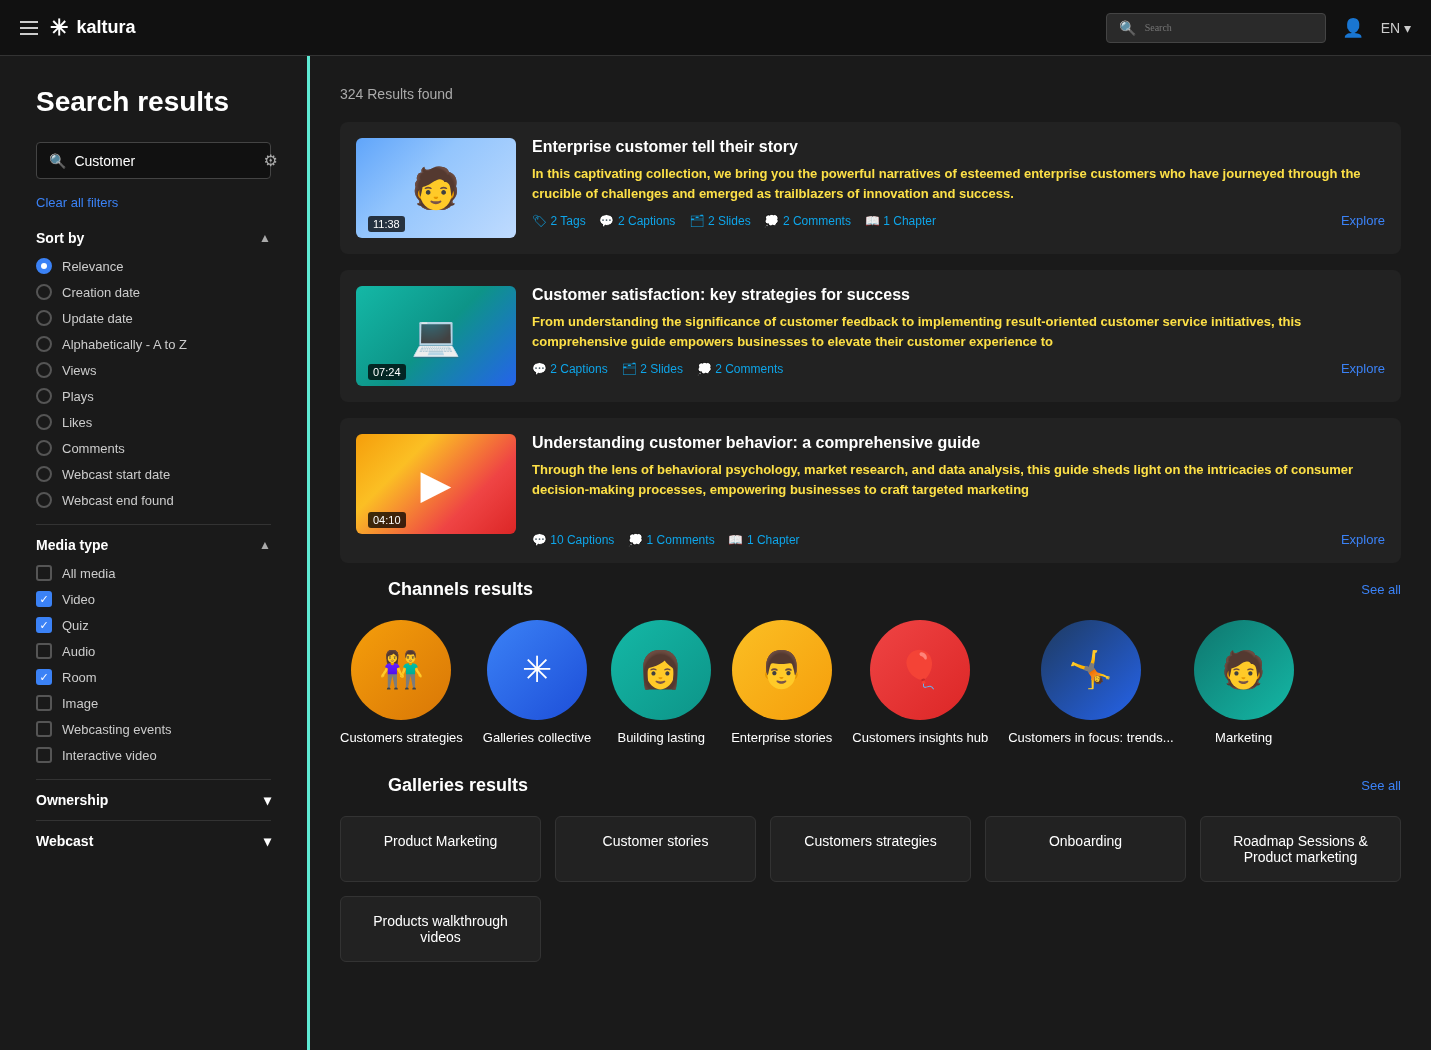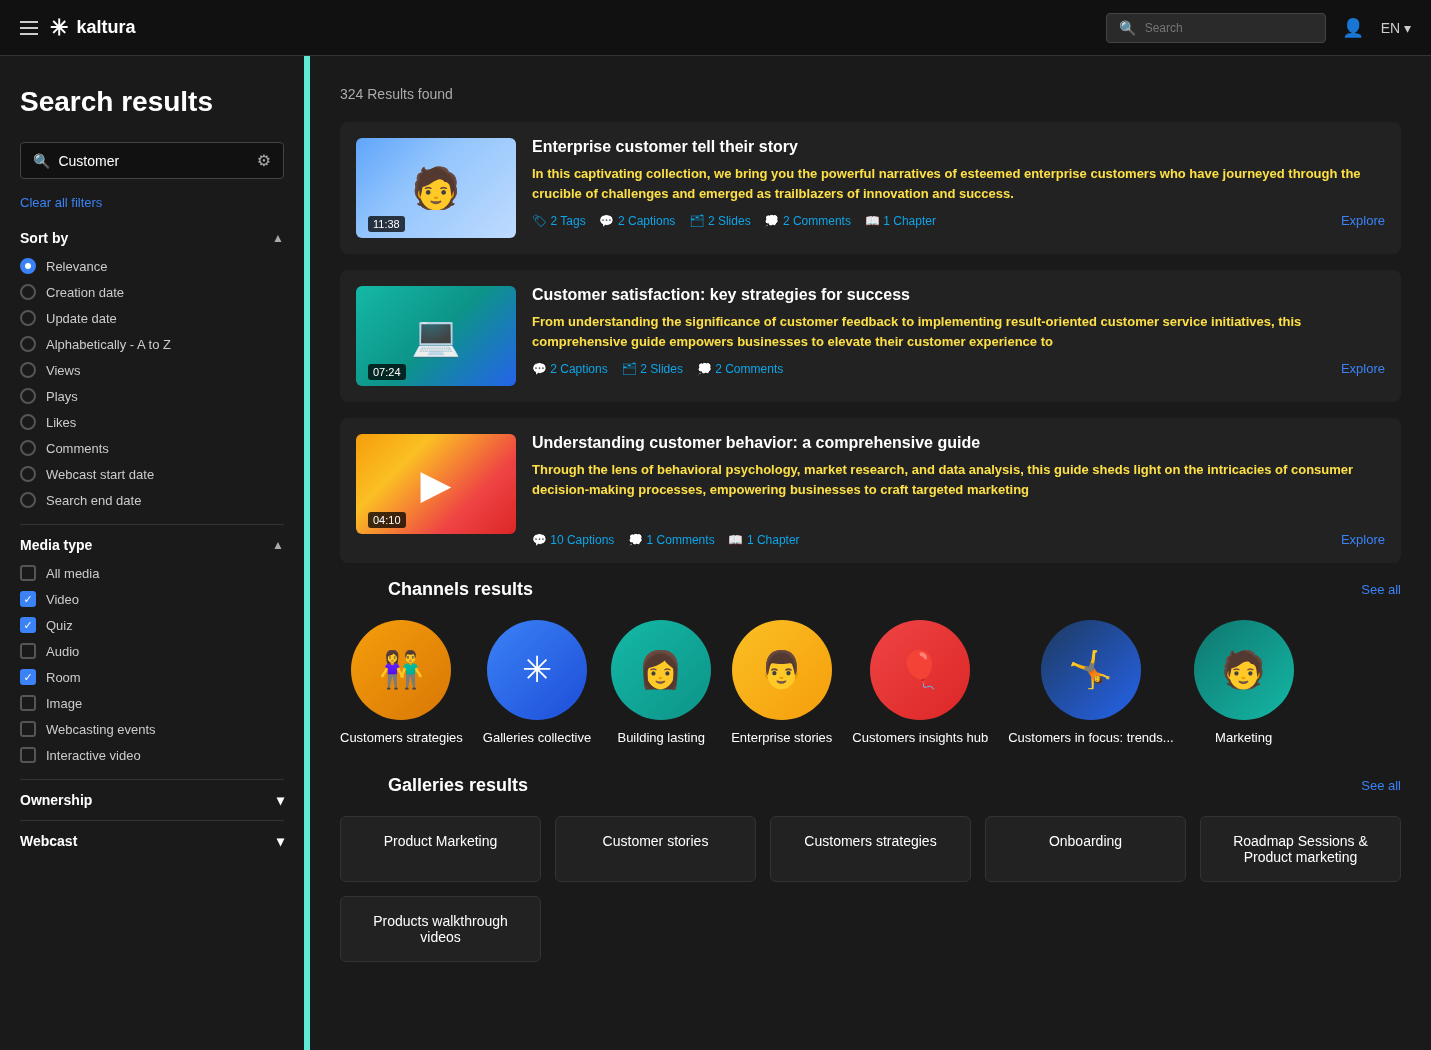--- a/index.html
+++ b/index.html
@@ -46,41 +46,42 @@
       border: 1px solid #444;
       border-radius: 4px;
       padding: 6px 12px;
       gap: 8px;
       width: 220px;
     }
     .search-bar input {
       background: none;
       border: none;
       color: #7dd3fc;
-      font-size: 12px;
+      font-size: 10px;
       outline: none;
       width: 100%;
+      font-family: Liberation Serif, serif;
     }
     .search-icon-header { color: #aaa; font-size: 14px; }
     .user-icon { color: #ccc; font-size: 18px; cursor: pointer; }
     .lang-selector { color: #ccc; font-size: 14px; cursor: pointer; }
 
     
     .main-container {
       display: flex;
       min-height: calc(1050px - 56px);
     }
 
     
     .sidebar {
       width: 310px;
       min-width: 310px;
-      padding: 30px 20px;
+      padding: 30px 36px;
       background: #1a1a1a;
-      border-right: 6px solid #5eead4;
+      border-right: 3px solid #5eead4;
     }
     .page-title {
       font-size: 28px;
       font-weight: bold;
       color: #fff;
       margin-bottom: 24px;
     }
     .filter-search {
       display: flex;
       align-items: center;
@@ -412,21 +413,21 @@
         <div class="filter-option">
           <span class="radio-btn"></span>
           <span>Comments</span>
         </div>
         <div class="filter-option">
           <span class="radio-btn"></span>
           <span>Webcast start date</span>
         </div>
         <div class="filter-option">
           <span class="radio-btn"></span>
-          <span>Search end date</span>
+          <span>Webcast end found</span>
         </div>
       </div>
     </div>
 
     <hr class="divider">
 
     <div class="filter-section">
       <div class="filter-section-header">
         <span>Media type</span>
         <span class="chevron">▲</span>

